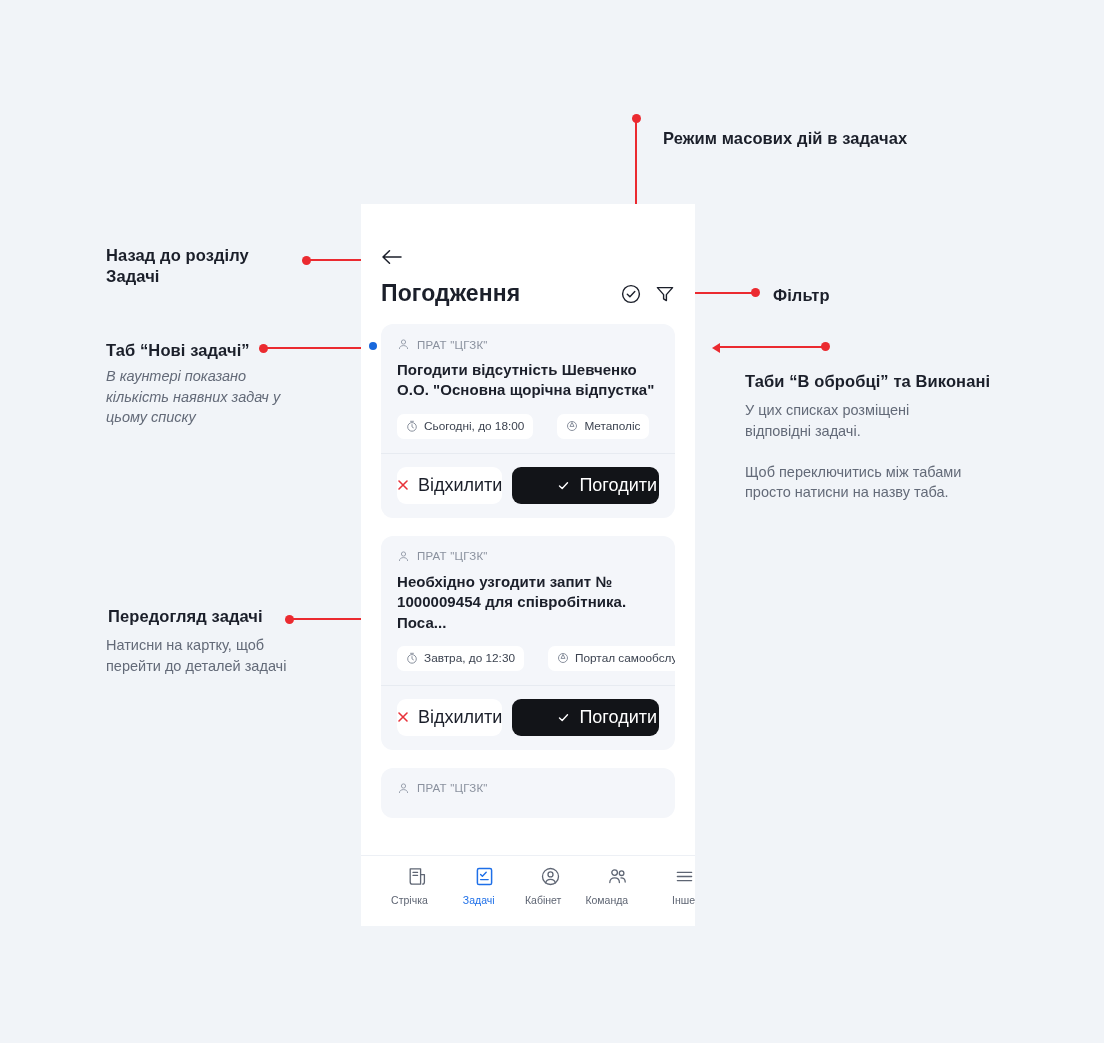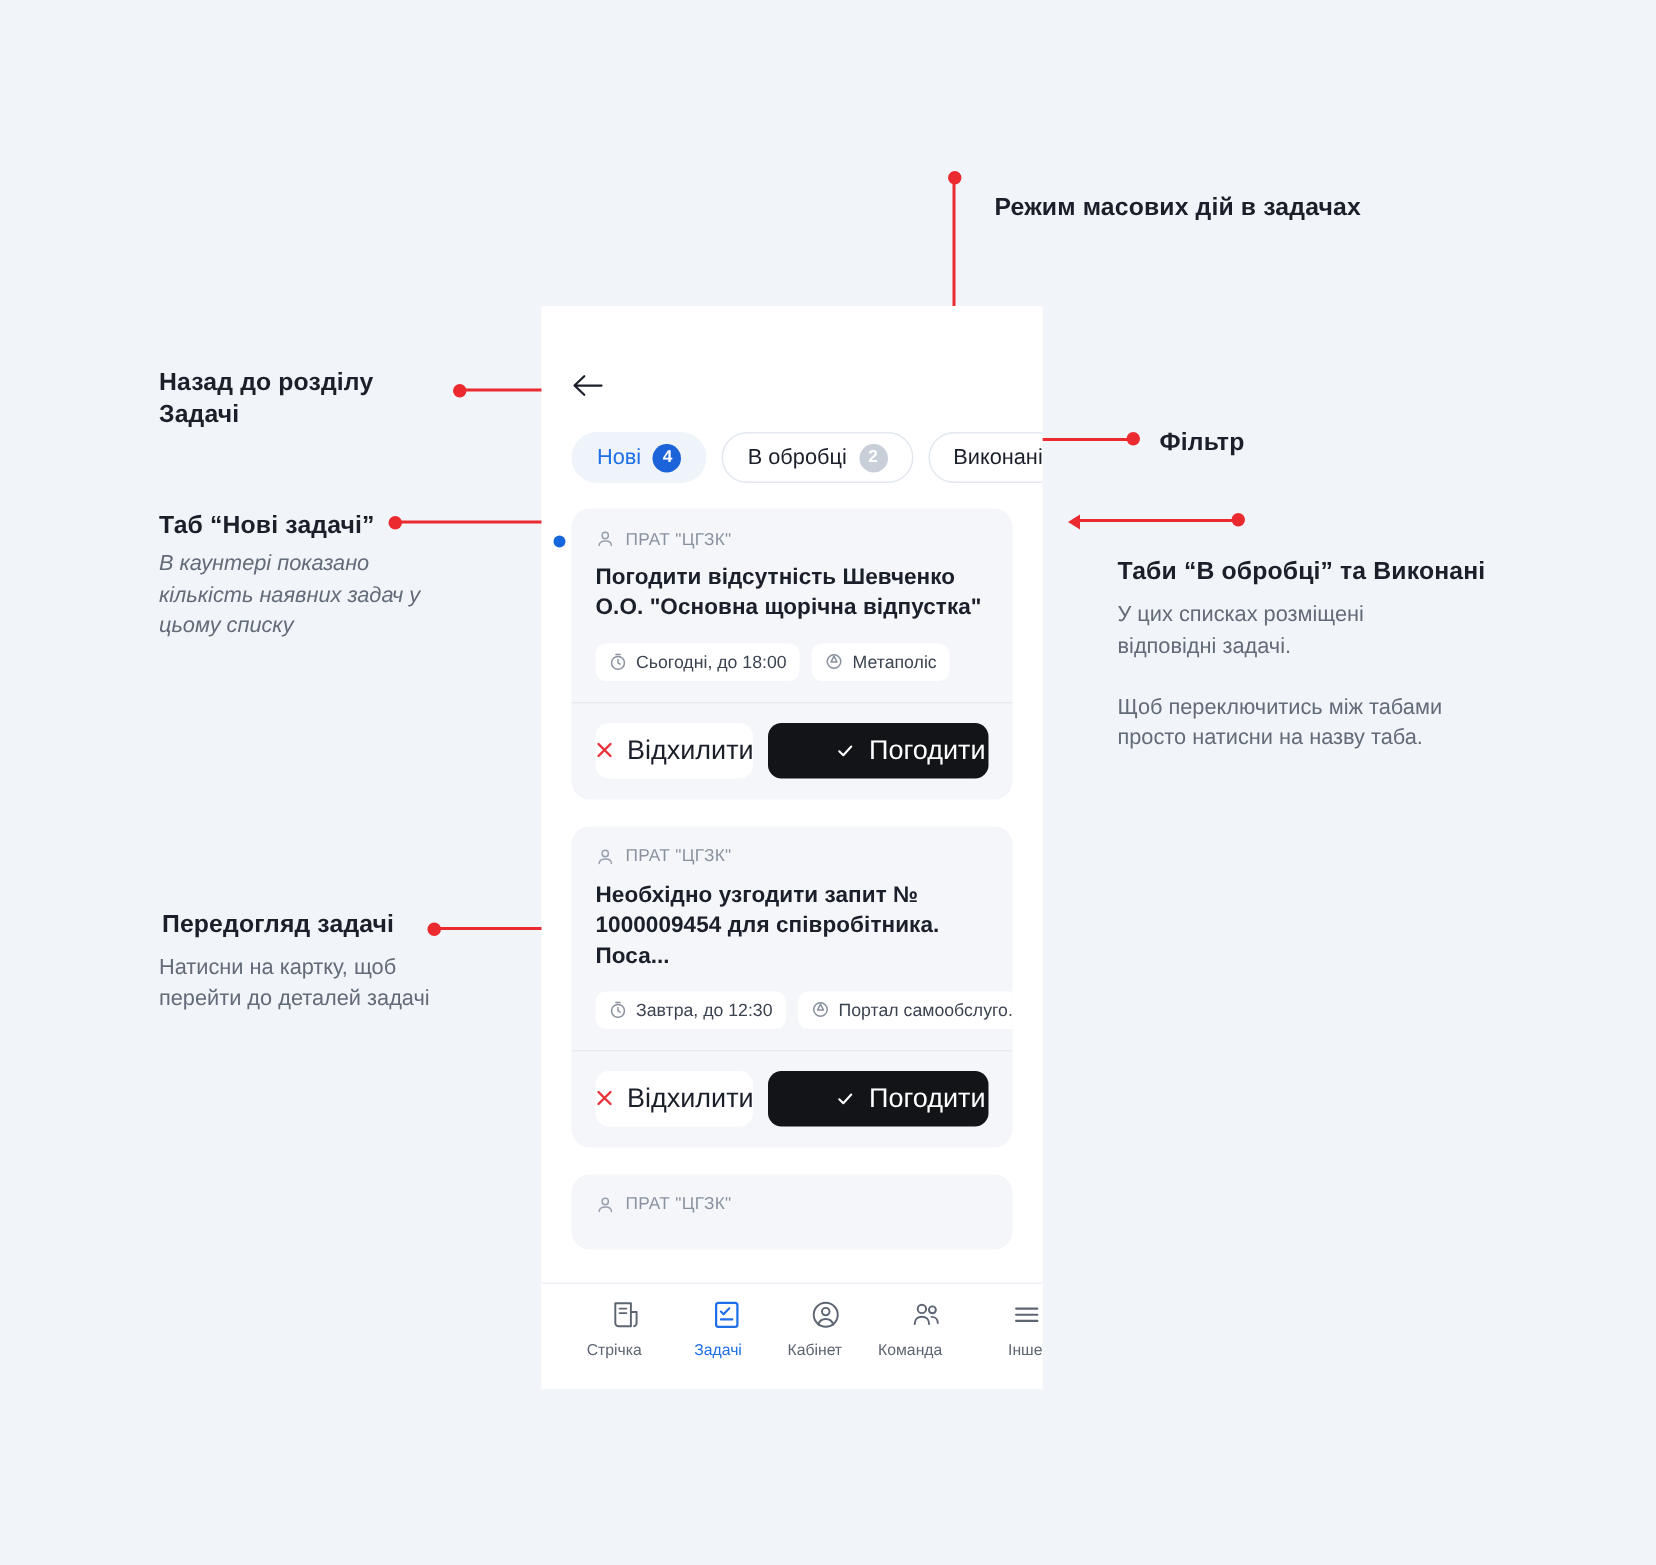--- a/index.html
+++ b/index.html
@@ -88,21 +88,21 @@
   }
   .card-main { padding: 14px 16px 14px 16px; }
   .card-org {
     display: flex; align-items: center; gap: 7px;
     font-size: 11.5px; color: #8A919E; letter-spacing: .2px;
   }
   .card-title {
     margin-top: 9px; font-size: 15px; font-weight: 700; color: #1B1F2A;
     line-height: 1.36; letter-spacing: .05px;
   }
-  .chips { display: flex; gap: 8px; margin-top: 13px; }
+  .chips { display: flex; gap: 24px; margin-top: 13px; }
   .chip {
     display: inline-flex; align-items: center; gap: 6px;
     background: #FFFFFF; border-radius: 7px; height: 25px; padding: 0 9px;
     font-size: 11.8px; color: #3C4350; white-space: nowrap;
   }
   .card-actions {
     display: flex; gap: 10px; padding: 13px 16px 14px 16px;
     border-top: 1px solid #E7EBF1;
   }
   .btn {
@@ -195,35 +195,37 @@
    <div class="phone-body">
 
     <div class="back-row">
       <span style="cursor:pointer;">
         <svg class="back-arrow" viewBox="0 0 22 18" fill="none">
           <path d="M20 9H2M2 9L8.5 2.8M2 9L8.5 15.2" stroke="#1B1F2A" stroke-width="1.5" stroke-linecap="round" stroke-linejoin="round"></path>
         </svg>
       </span>
     </div>
 
-
-    <div class="tabs">
-      <div class="tab active">
-        <span>Нові</span>
-        <span class="badge">4</span>
-      </div>
-      <div class="tab">
-        <span>В обробці</span>
-        <span class="badge">2</span>
-      </div>
-      <div class="tab">
-        <span>Виконані</span>
-
+    <div class="title-row">
+      <div class="page-title">Погодження</div>
+      <div class="head-actions">
+        <span>
+          <svg class="icon-btn" viewBox="0 0 20 20" fill="none">
+            <circle cx="10" cy="10" r="8.4" stroke="#1B1F2A" stroke-width="1.4"></circle>
+            <path d="M6.3 10.2L8.9 12.7L13.8 7.6" stroke="#1B1F2A" stroke-width="1.4" stroke-linecap="round" stroke-linejoin="round"></path>
+          </svg>
+        </span>
+        <span>
+          <svg class="icon-btn" viewBox="0 0 20 20" fill="none">
+            <path d="M2.4 3.6H17.6L11.4 10.6V16.6L8.6 14.9V10.6L2.4 3.6Z" stroke="#1B1F2A" stroke-width="1.4" stroke-linejoin="round"></path>
+          </svg>
+        </span>
       </div>
     </div>
+
 
     <div class="cards">
 
       <div class="card-wrap">
         <div class="unread-dot"></div>
         <div class="card">
           <div class="card-main">
             <div class="card-org">
               <svg width="13" height="13" viewBox="0 0 13 13" fill="none">
                 <circle cx="6.5" cy="4" r="2.1" stroke="#9AA1AE" stroke-width="1"></circle>

